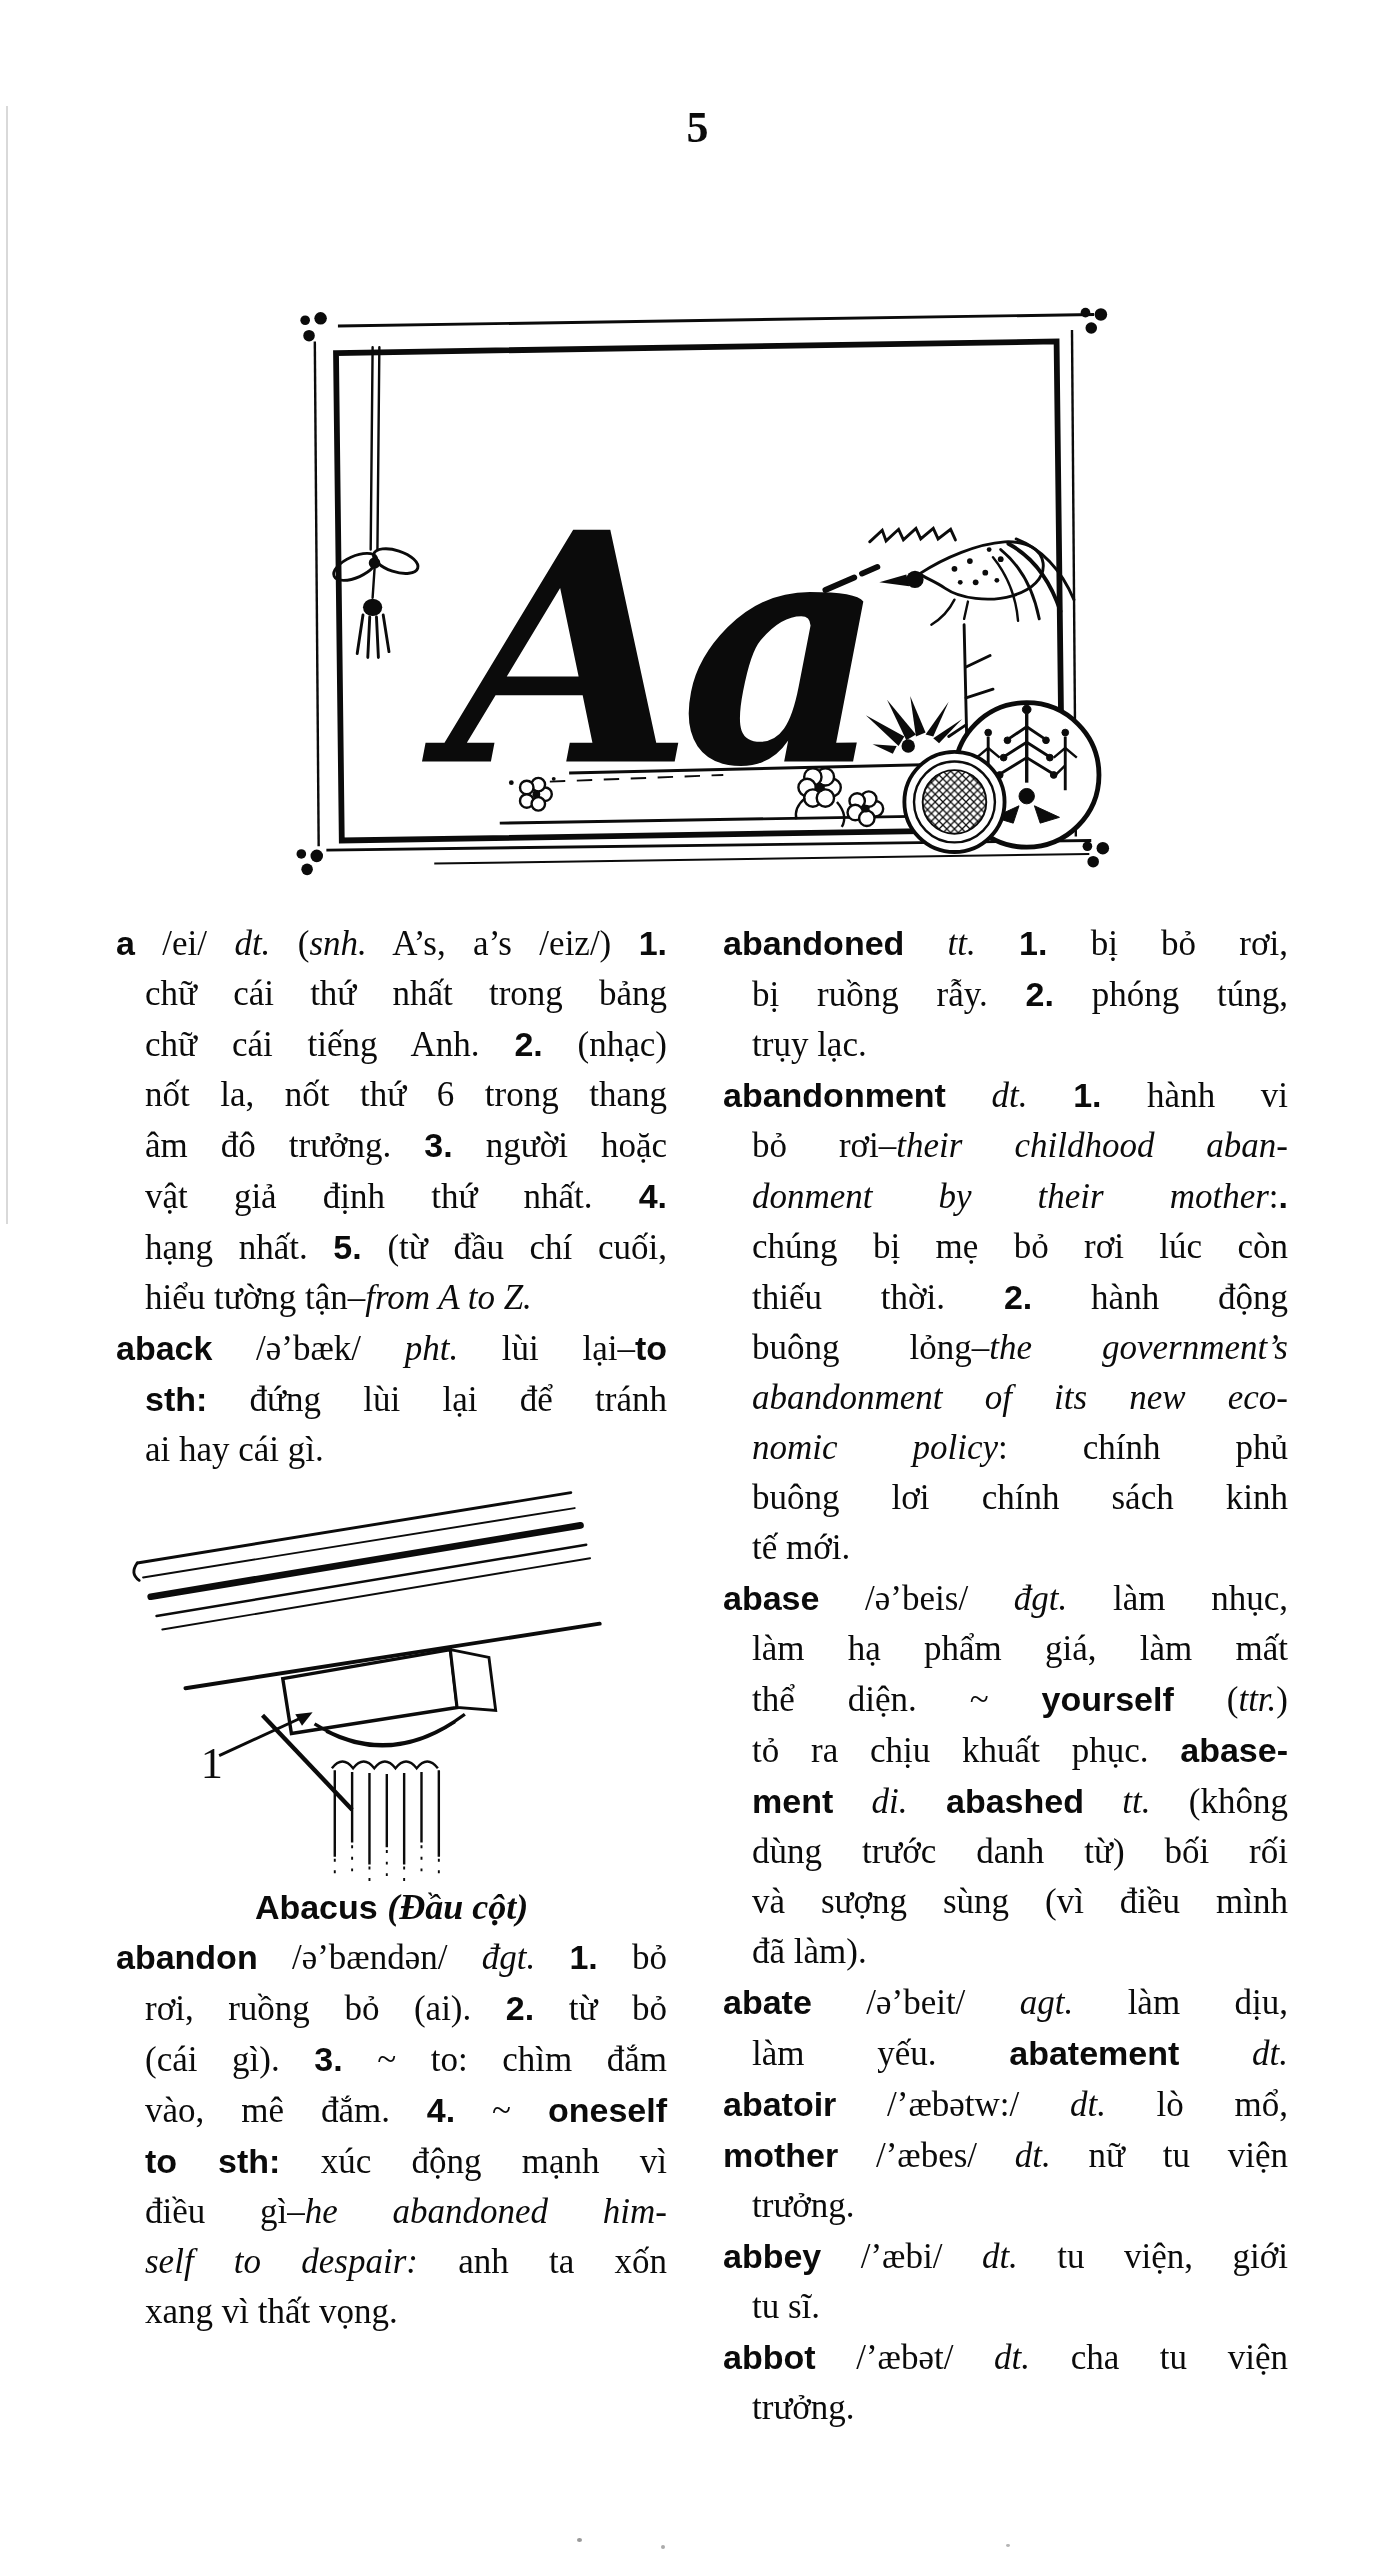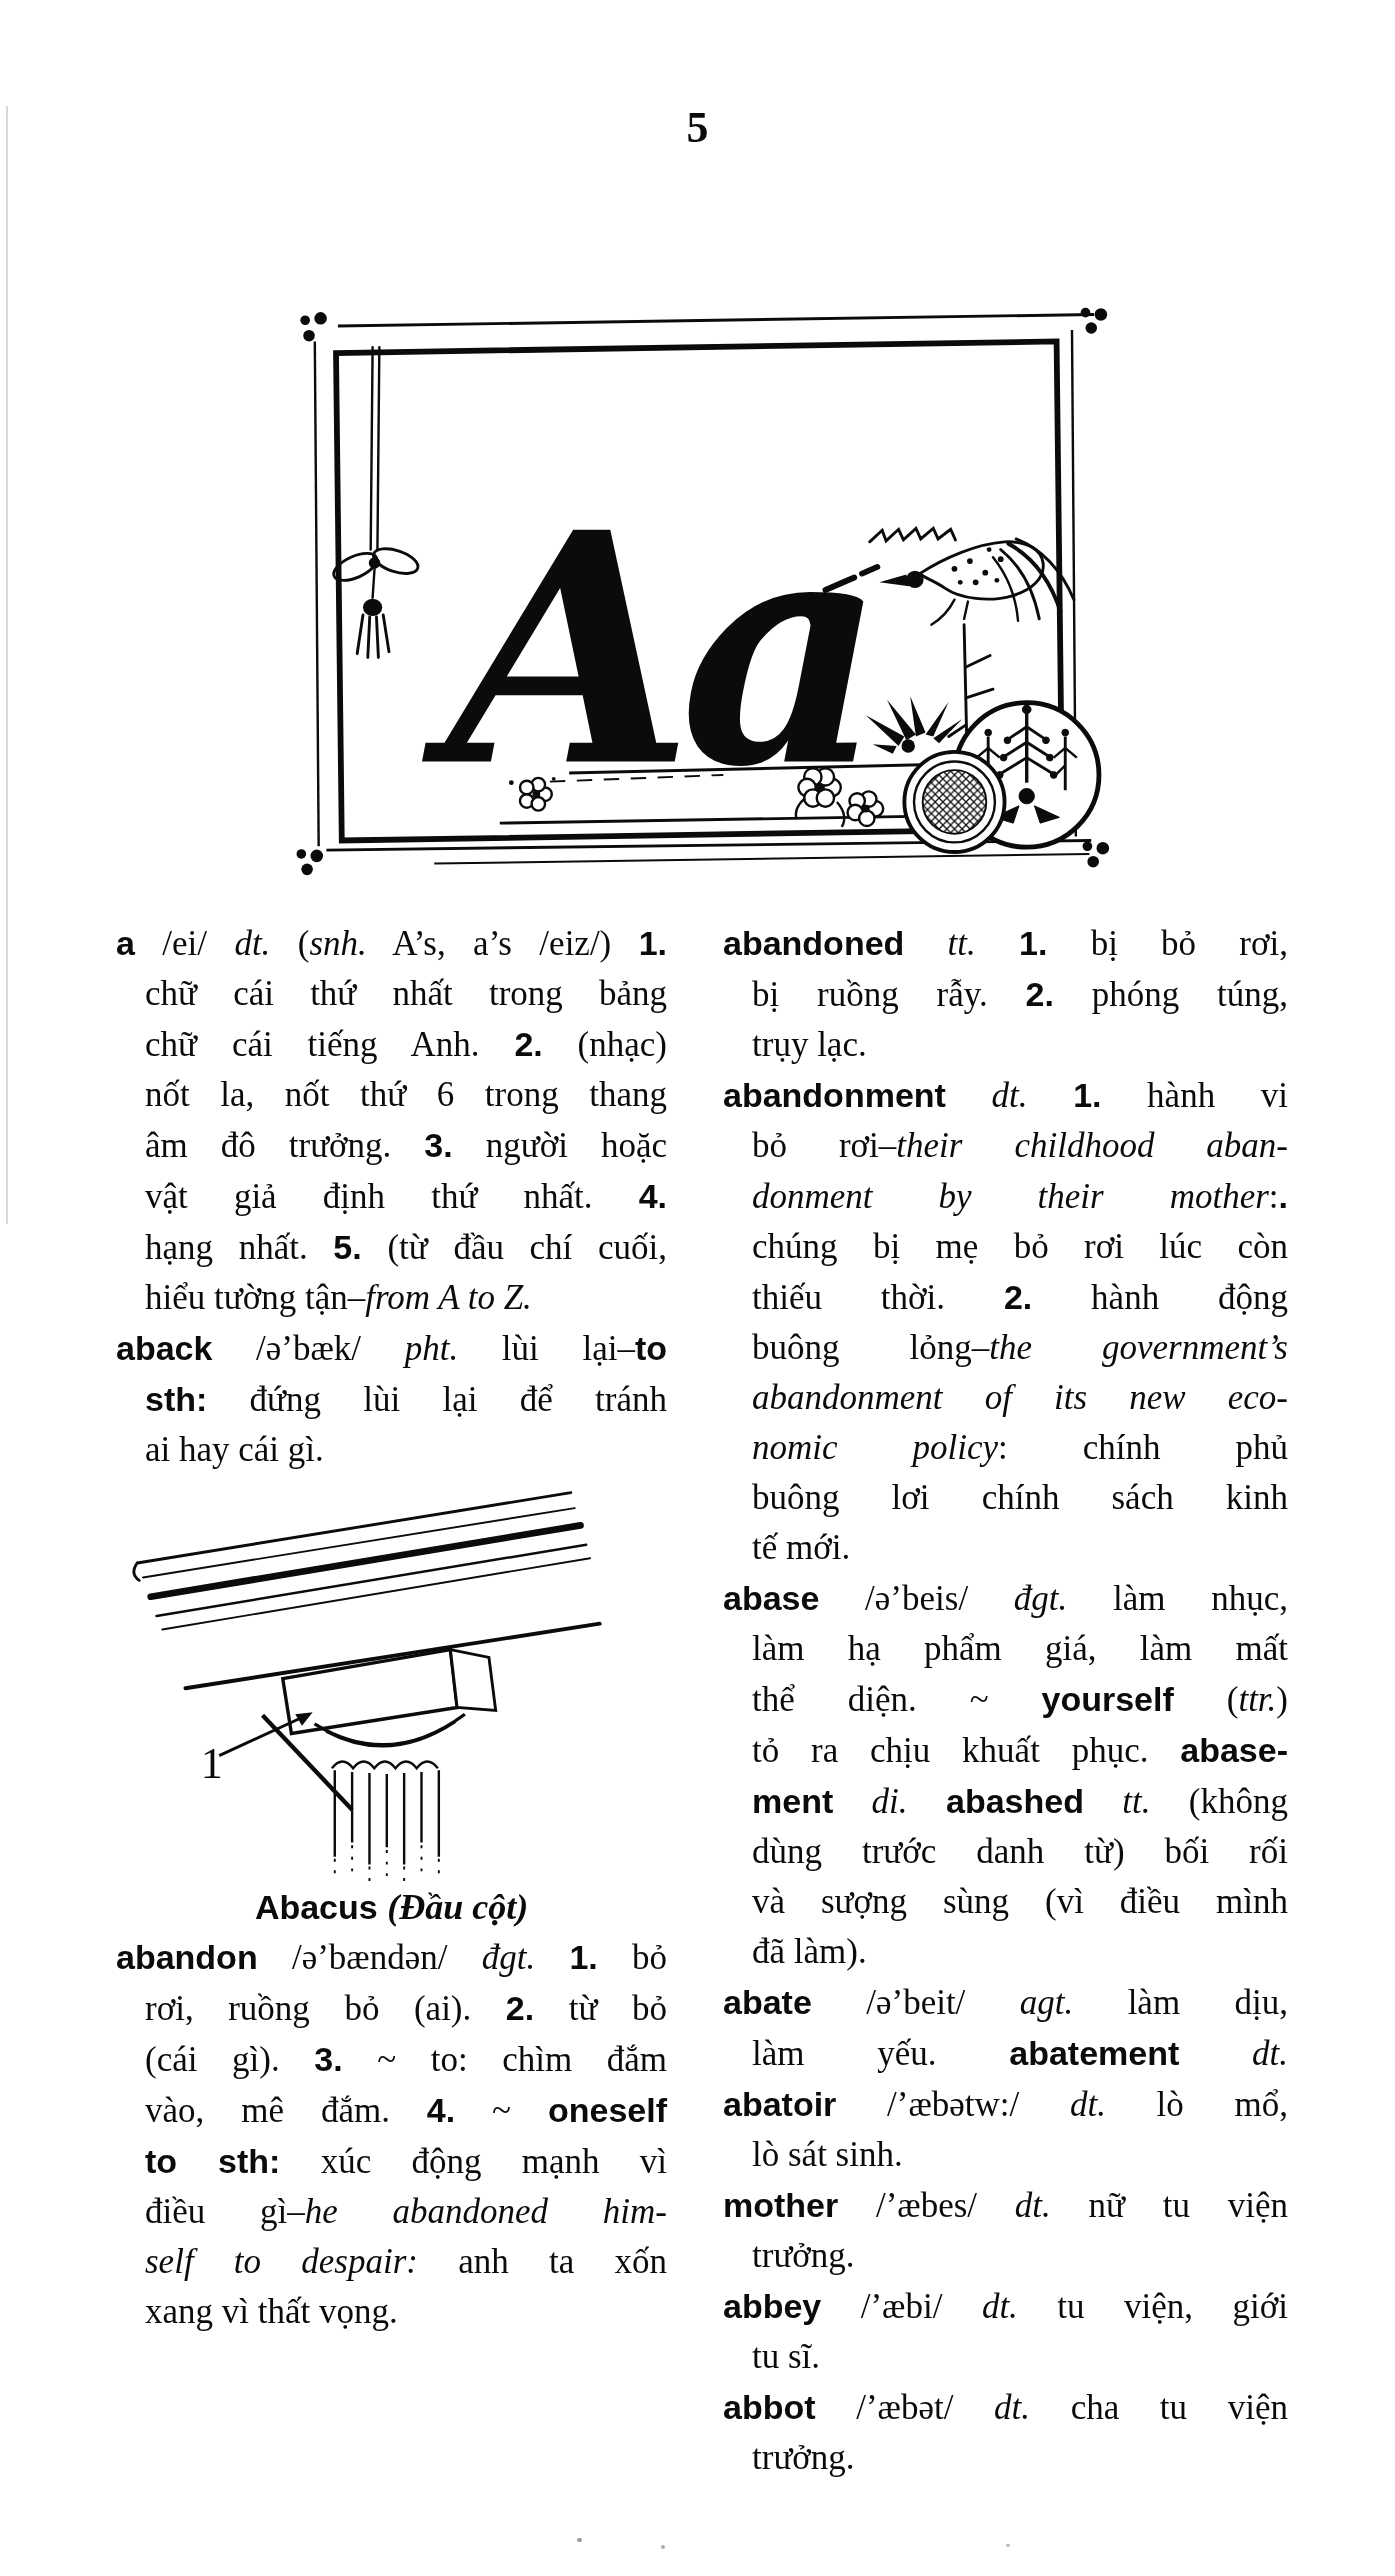--- a/index.html
+++ b/index.html
@@ -261,21 +261,20 @@
         <div class="line cont jl"><span>dùng trước danh từ) bối rối</span></div>
         <div class="line cont jl"><span>và sượng sùng (vì điều mình</span></div>
         <div class="line cont"><span>đã làm).</span></div>
       </div>
     <div class="entry">
         <div class="line jl"><span class="sg-h">abate</span><span> /ə’beit/ </span><span class="sg-i">agt.</span><span> làm dịu,</span></div>
         <div class="line cont jl"><span>làm yếu. </span><span class="sg-h">abatement</span><span> </span><span class="sg-i">dt.</span></div>
       </div>
     <div class="entry">
         <div class="line jl"><span class="sg-h">abatoir</span><span> /’æbətw:/ </span><span class="sg-i">dt.</span><span> lò mổ,</span></div>
-        <div class="line cont"><span>lò sát sinh.</span></div>
       </div>
     <div class="entry">
         <div class="line jl"><span class="sg-h">mother</span><span> /’æbes/ </span><span class="sg-i">dt.</span><span> nữ tu viện</span></div>
         <div class="line cont"><span>trưởng.</span></div>
       </div>
     <div class="entry">
         <div class="line jl"><span class="sg-h">abbey</span><span> /’æbi/ </span><span class="sg-i">dt.</span><span> tu viện, giới</span></div>
         <div class="line cont"><span>tu sĩ.</span></div>
       </div>
     <div class="entry">

